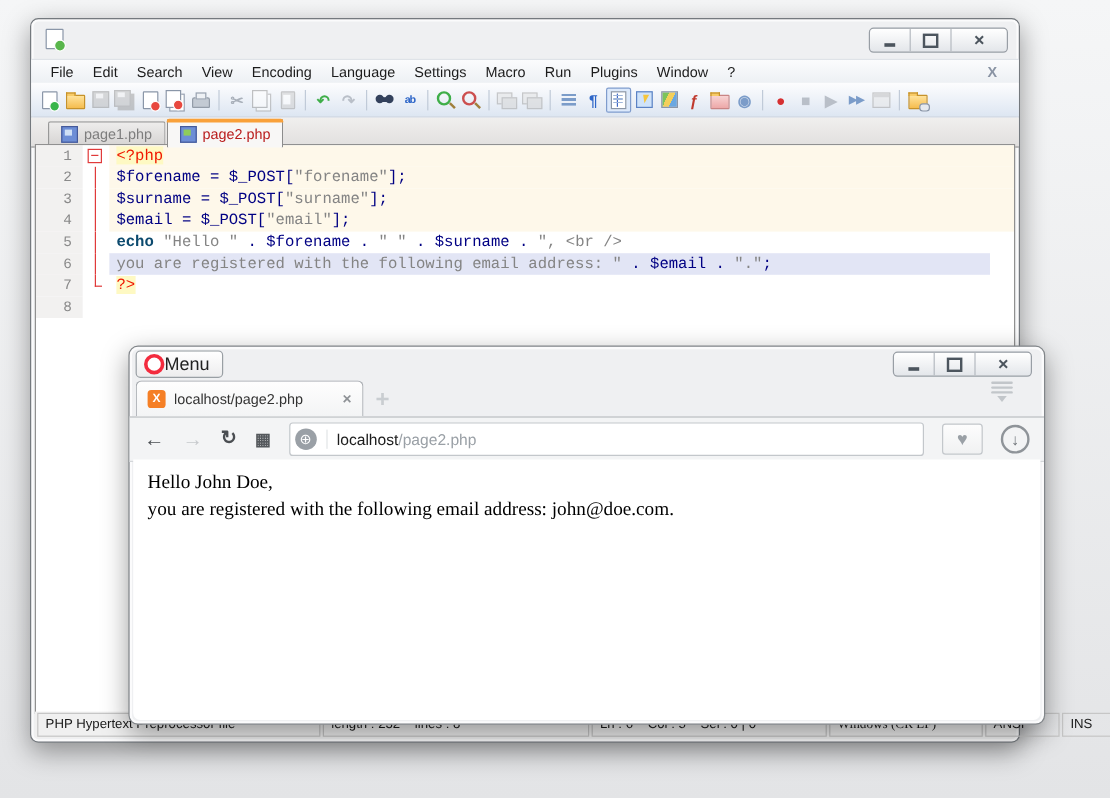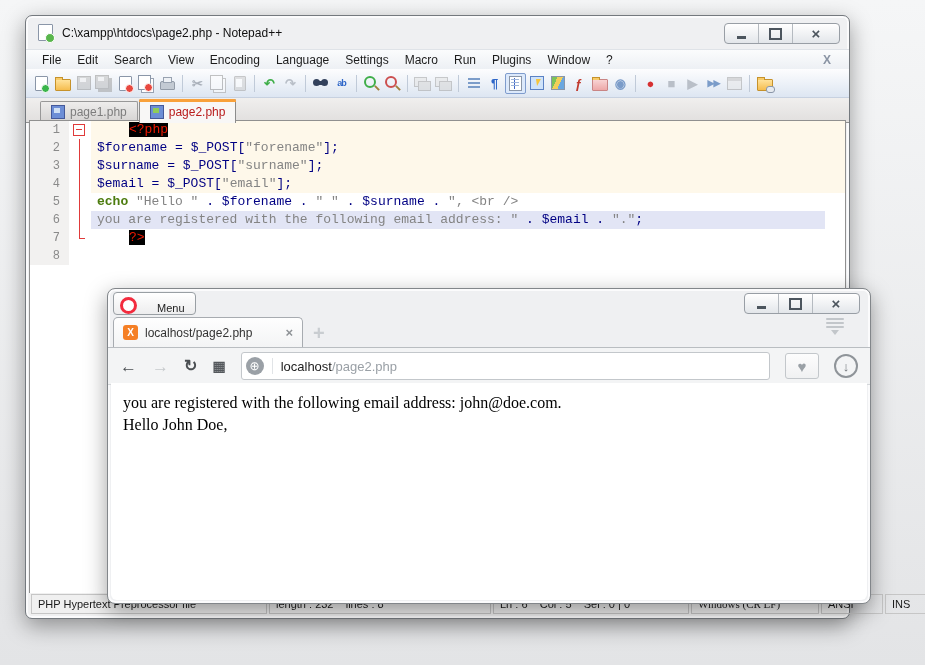--- a/index.html
+++ b/index.html
@@ -98,36 +98,36 @@
       padding-right:9px;font-size:12px;}
   .fold{width:22px;flex:0 0 auto;background:#fff;position:relative;}
   .f-line::before{content:"";position:absolute;left:10px;top:0;bottom:0;width:1px;background:#e03a3a;}
   .f-open::before{content:"";position:absolute;left:4px;top:3px;width:10px;height:10px;background:#fff;border:1px solid #e03a3a;}
   .f-open::after{content:"";position:absolute;left:7px;top:8px;width:6px;height:1px;background:#e03a3a;}
   .f-end::before{content:"";position:absolute;left:10px;top:0;height:10px;width:1px;background:#e03a3a;}
   .f-end::after{content:"";position:absolute;left:10px;top:9px;width:6px;height:1px;background:#e03a3a;}
   .code{flex:1;padding-left:6px;white-space:pre;}
   .row.php .code{background:#fef8ea;}
   .row.caret .code{background:linear-gradient(to right,#e2e5f5 calc(100% - 20px),#ffffff calc(100% - 20px));}
-  .tag{color:#f01800;background:#000000;margin-left:32px;}
+  .tag{color:#f01800;background:#fef9c3;}
   .var{color:#000083;} .op{color:#000083;} .str{color:#848484;}
-  .kw{color:#4d7c0f;font-weight:bold;}
+  .kw{color:#0c4a6e;font-weight:bold;}
   
   .npp-status{position:absolute;left:3px;right:3px;bottom:3px;height:20px;background:#f0f0f0;
       display:flex;gap:2px;padding:1px 2px;font-size:11px;color:#1a1a1a;align-items:stretch;}
   .st{border:1px solid #c6c6c6;display:flex;align-items:center;padding:0 6px;
       white-space:pre;overflow:hidden;flex:0 0 auto;}
   .grip{width:14px;align-self:flex-end;height:14px;
       background:repeating-linear-gradient(135deg,transparent 0 3px,#bcbcbc 3px 4px);}
   
   #opera{left:107px;top:288px;width:762px;height:314px;border-radius:8px;border-color:#82868a;}
   .op-top{height:26px;position:relative;}
-  .op-menu{position:absolute;left:5px;top:3px;height:21px;display:flex;align-items:flex-end;gap:20px;
+  .op-menu{position:absolute;left:5px;top:3px;height:21px;display:flex;align-items:center;gap:0;
       padding:0 10px 0 6px;border:1px solid #999fa4;border-radius:4px;
-      background:linear-gradient(#ffffff,#ededee);font-size:11px;color:#222;}
+      background:linear-gradient(#ffffff,#ededee);font-size:15px;color:#222;}
   .o-logo{width:11px;height:11px;border-radius:50%;border:3px solid #f32b3e;background:#fff;flex:0 0 auto;}
   .op-tabs{height:32px;display:flex;align-items:flex-end;padding-left:5px;position:relative;}
   .op-tab{width:190px;height:30px;box-sizing:border-box;background:linear-gradient(#fefefe,#f3f4f5);
       border:1px solid #a7abb0;border-bottom:none;border-radius:5px 5px 0 0;display:flex;
       align-items:center;gap:7px;padding:0 9px;font-size:12px;color:#333;}
   .favicon{width:15px;height:15px;border-radius:3px;background:#f57f25;color:#fff;font-weight:bold;
       font-size:10px;display:flex;align-items:center;justify-content:center;flex:0 0 auto;}
   .op-tab .ttl{flex:1;overflow:hidden;white-space:nowrap;}
   .tclose{color:#8e9296;font-size:13px;font-weight:bold;}
   .op-newtab{margin:0 0 4px 10px;font-size:20px;font-weight:bold;color:#c9cdd1;line-height:1;}
@@ -152,21 +152,20 @@
   .op-content{position:absolute;left:3px;right:3px;top:94px;bottom:3px;background:#fff;
       border-radius:0 0 6px 6px;padding:9px 12px;font-family:"Liberation Serif",serif;
       font-size:16px;line-height:22px;color:#000;}
 </style>
 </head>
 <body>
 
 <div class="win" id="npp">
   <div class="npp-title">
     <span class="appico"></span>
-    <span>C:\xampp\htdocs\page2.php - Notepad++</span>
     <div class="winbtns">
       <span class="wb">
           <span class="g-min"></span>
         </span>
       <span class="wb">
           <span class="g-max"></span>
         </span>
       <span class="wb">
           <span class="g-x">×</span>
         </span>
@@ -400,16 +399,16 @@
     <span class="nav" style="color:#54585c;font-size:14px">▦</span>
     <div class="op-url">
       <span class="ubadge">⊕</span>
       <span class="usep"></span>
       <span><span class="uhost">localhost</span><span class="upath">/page2.php</span></span>
     </div>
     <span class="op-heart">♥</span>
     <span class="op-dl">↓</span>
   </div>
   <div class="op-content" id="op-page">
+      <div>Hello John Doe,</div>
       <div>you are registered with the following email address: john@doe.com.</div>
-      <div>Hello John Doe,</div>
     </div>
 </div>
 
 </body></html>

